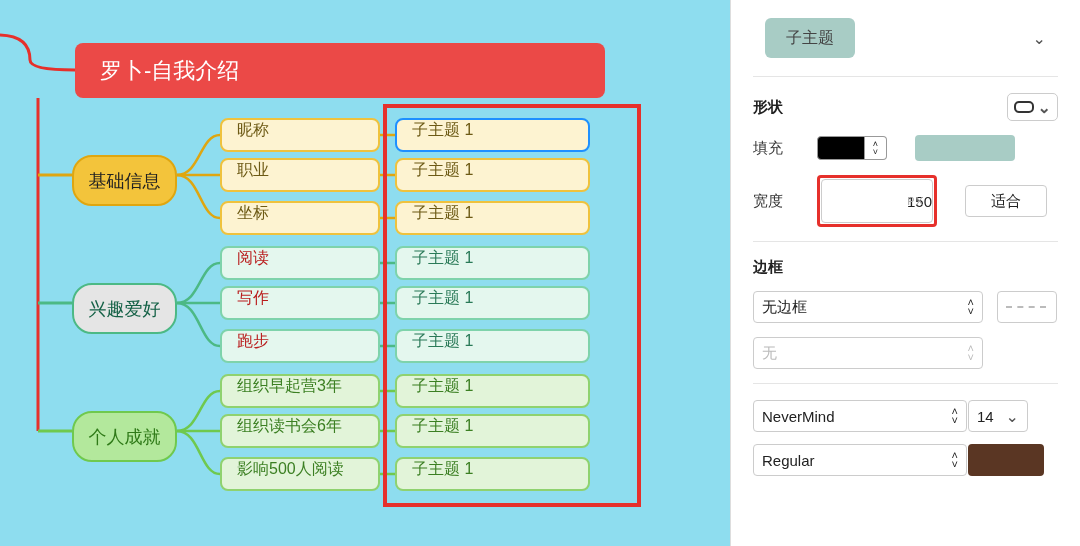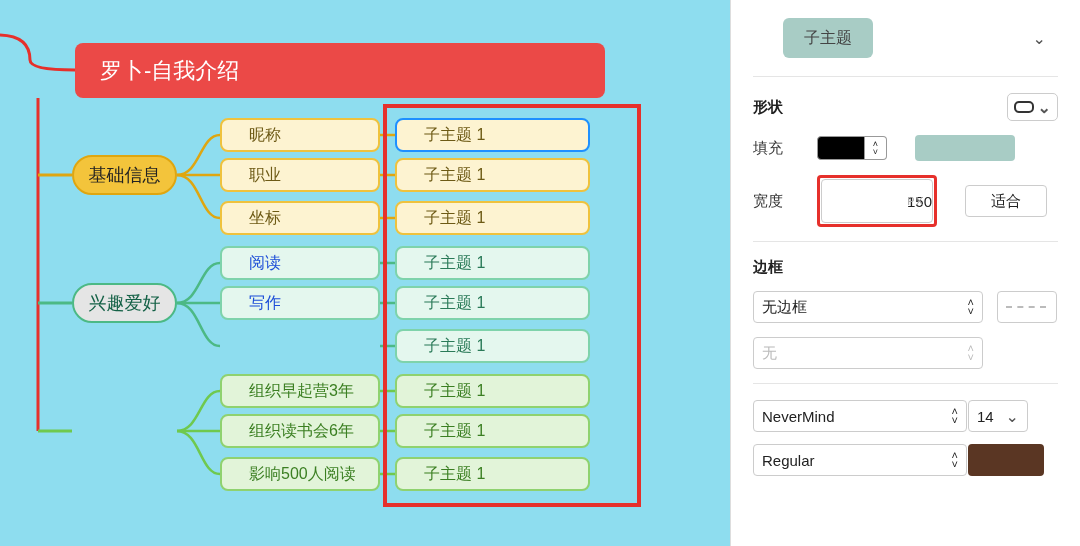--- a/index.html
+++ b/index.html
@@ -23,67 +23,67 @@
     background: #eb4947;
     border-radius: 8px;
     color: #fff;
     font-size: 22px;
     display: flex; align-items: center;
     padding-left: 25px;
   }
 
   .branch-node {
     position: absolute;
-    width: 105px; height: 40px;
+    width: 105px; height: 51px;
     border-radius: 20px;
     font-size: 18px;
     display: flex; align-items: center; justify-content: center;
   }
   .branch-1 { left: 72px;  top: 155px; background:#f3c43b; border:2px solid #dfa610; color:#222; }
   .branch-2 { left: 72px;  top: 283px; background:#e5e5e5; border:2px solid #4cb985; color:#146146; }
   .branch-3 { left: 72px;  top: 411px; background:#b3e89c; border:2px solid #6fc94e; color:#2f7a18; }
 
   .sub-node, .leaf-node {
     position: absolute;
     height: 34px;
     border-radius: 8px;
     font-size: 16px;
-    display:flex; align-items:center;
-    padding-left: 27px;
+    display:flex; 
+    padding-left: 15px;
   }
   .sub-node { left: 220px; width: 160px; }
   .leaf-node{ left: 395px; width: 195px; }
 
   
   .c1s { background:#fdf3d1; border:2px solid #efc23d; color:#6d5a15; }
   .c1l { background:#fdf3d1; border:2px solid #efc23d; color:#6d5a15; }
   .c1l.sel { border:2px solid #1e90ff; }
   
-  .c2s { background:#e4f7ee; border:2px solid #7ed3ab; color:#1d4ed8; }
+  .c2s { background:#e4f7ee; border:2px solid #7ed3ab; color:#b91c1c; }
   .c2l { background:#e4f7ee; border:2px solid #7ed3ab; color:#2a7a58; }
   
   .c3s { background:#e2f4d9; border:2px solid #8fd26f; color:#3b7f22; }
   .c3l { background:#e2f4d9; border:2px solid #8fd26f; color:#3b7f22; }
 
   .sel-box {
     position: absolute;
     border: 4px solid #e6302b;
     pointer-events: none;
   }
 
   
   .panel {
     width: 350px; height: 546px;
     background:#fff;
     border-left:1px solid #ddd;
     padding: 10px 22px 0 22px;
     font-size: 15px;
     color:#222;
   }
-  .style-chip-row { display:flex; align-items:center; justify-content:space-between; margin: 8px 12px 18px 30px; }
+  .style-chip-row { display:flex; align-items:center; justify-content:space-between; margin: 8px 12px 18px 12px; }
   .style-chip {
     background:#a8ccc5; color:#444;
     width:90px; height:40px; border-radius:6px;
     display:flex; align-items:center; justify-content:center;
     font-size:16px;
   }
   .chevron { font-size:16px; color:#555; cursor:pointer; }
   hr { border:none; border-top:1px solid #e5e5e5; margin: 10px 0 16px 0; }
 
   .section-head { display:flex; align-items:center; justify-content:space-between; font-weight:bold; margin-bottom:14px; }
@@ -188,30 +188,36 @@
 
   <div class="branch-node branch-2">
     <span>兴趣爱好</span>
   </div>
   <div class="sub-node c2s" style="top:246px;">
       <span>阅读</span>
     </div>
   <div class="sub-node c2s" style="top:286px;">
       <span>写作</span>
     </div>
+  <div class="sub-node c2s" style="top:329px;">
+      <span>跑步</span>
+    </div>
   <div class="leaf-node c2l" style="top:246px;">
       <span>子主题 1</span>
     </div>
   <div class="leaf-node c2l" style="top:286px;">
       <span>子主题 1</span>
     </div>
   <div class="leaf-node c2l" style="top:329px;">
       <span>子主题 1</span>
     </div>
 
+  <div class="branch-node branch-3">
+    <span>个人成就</span>
+  </div>
   <div class="sub-node c3s" style="top:374px;">
       <span>组织早起营3年</span>
     </div>
   <div class="sub-node c3s" style="top:414px;">
       <span>组织读书会6年</span>
     </div>
   <div class="sub-node c3s" style="top:457px;">
       <span>影响500人阅读</span>
     </div>
   <div class="leaf-node c3l" style="top:374px;">

